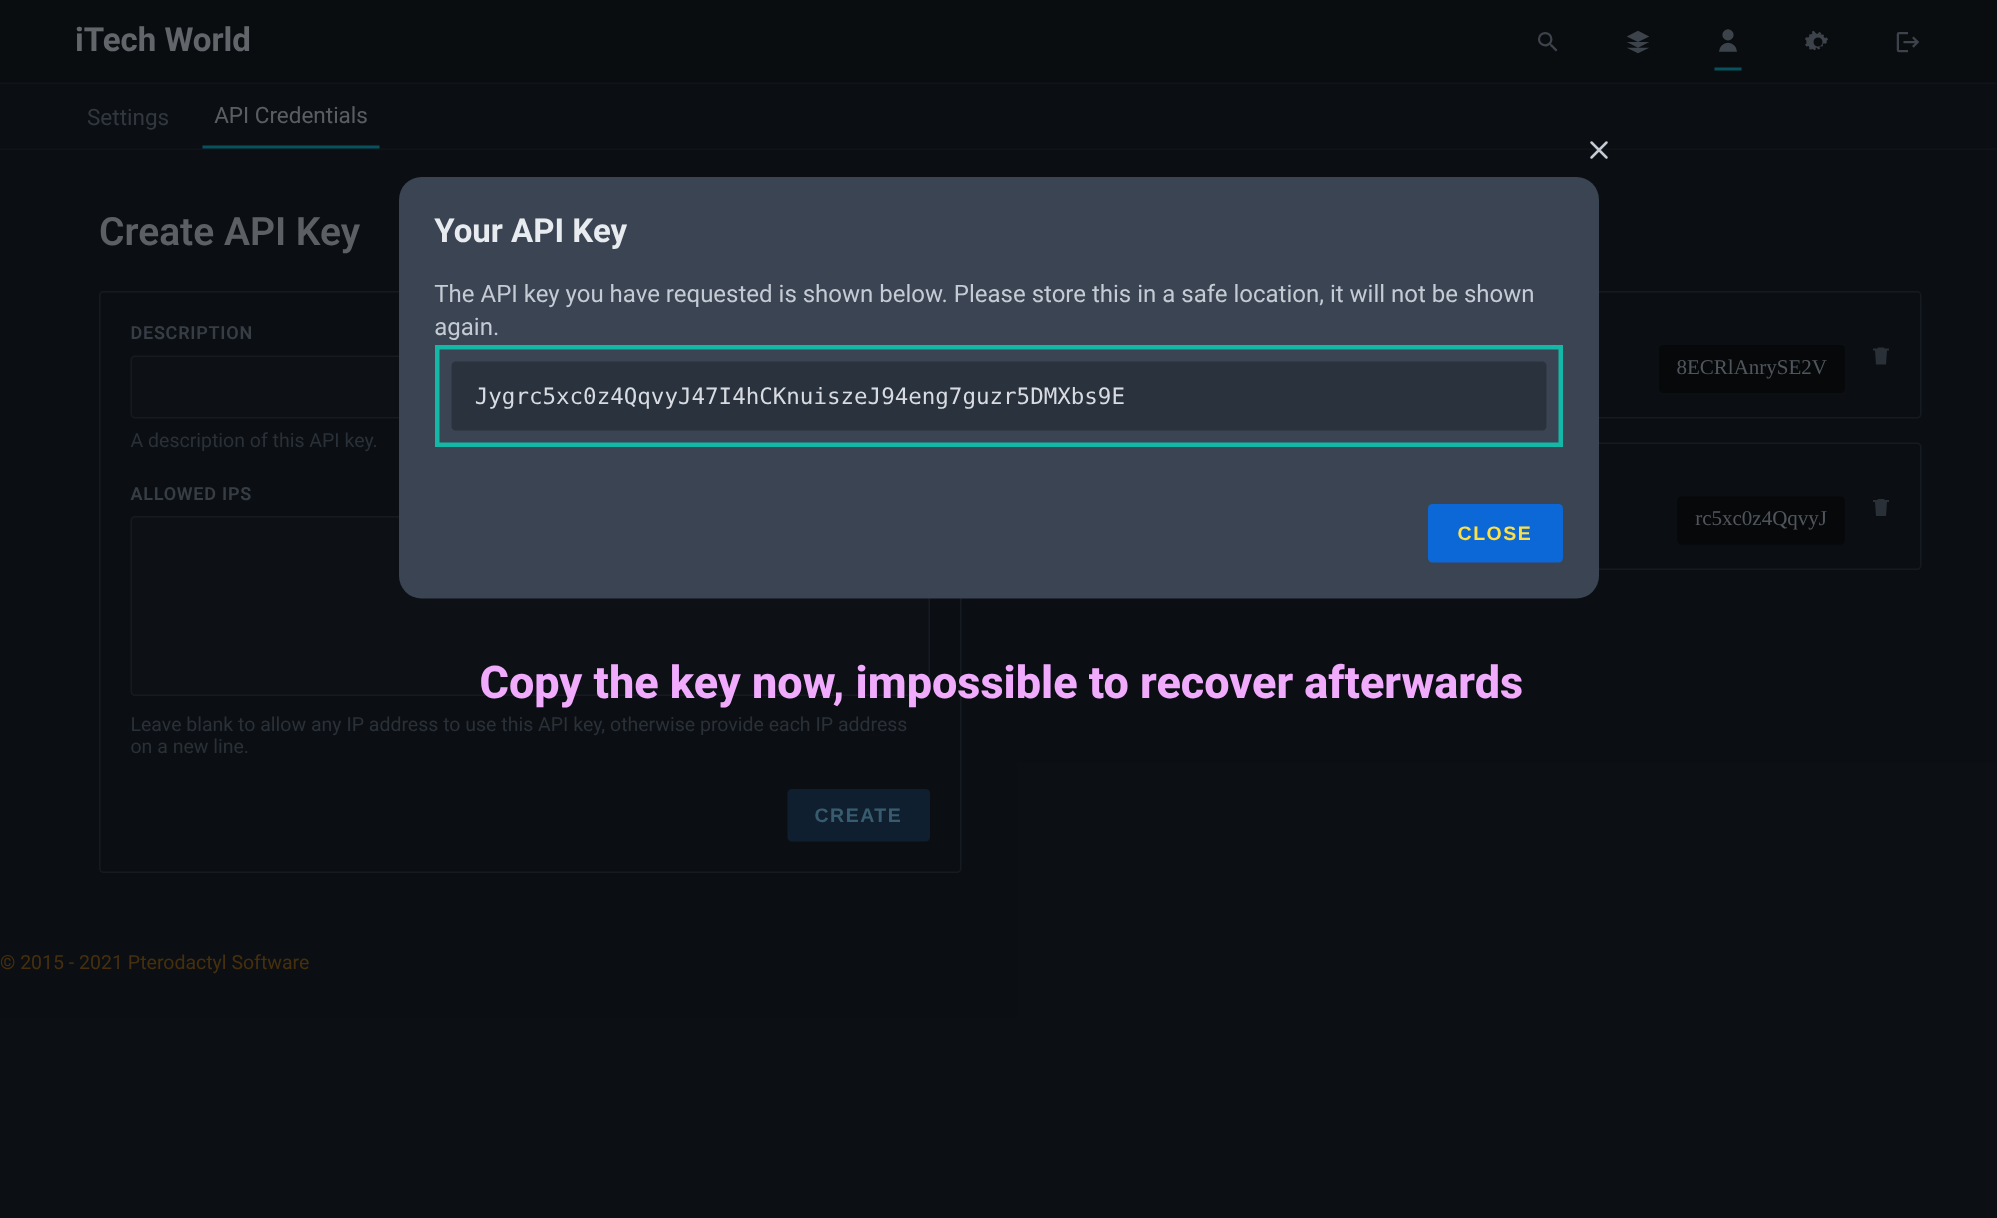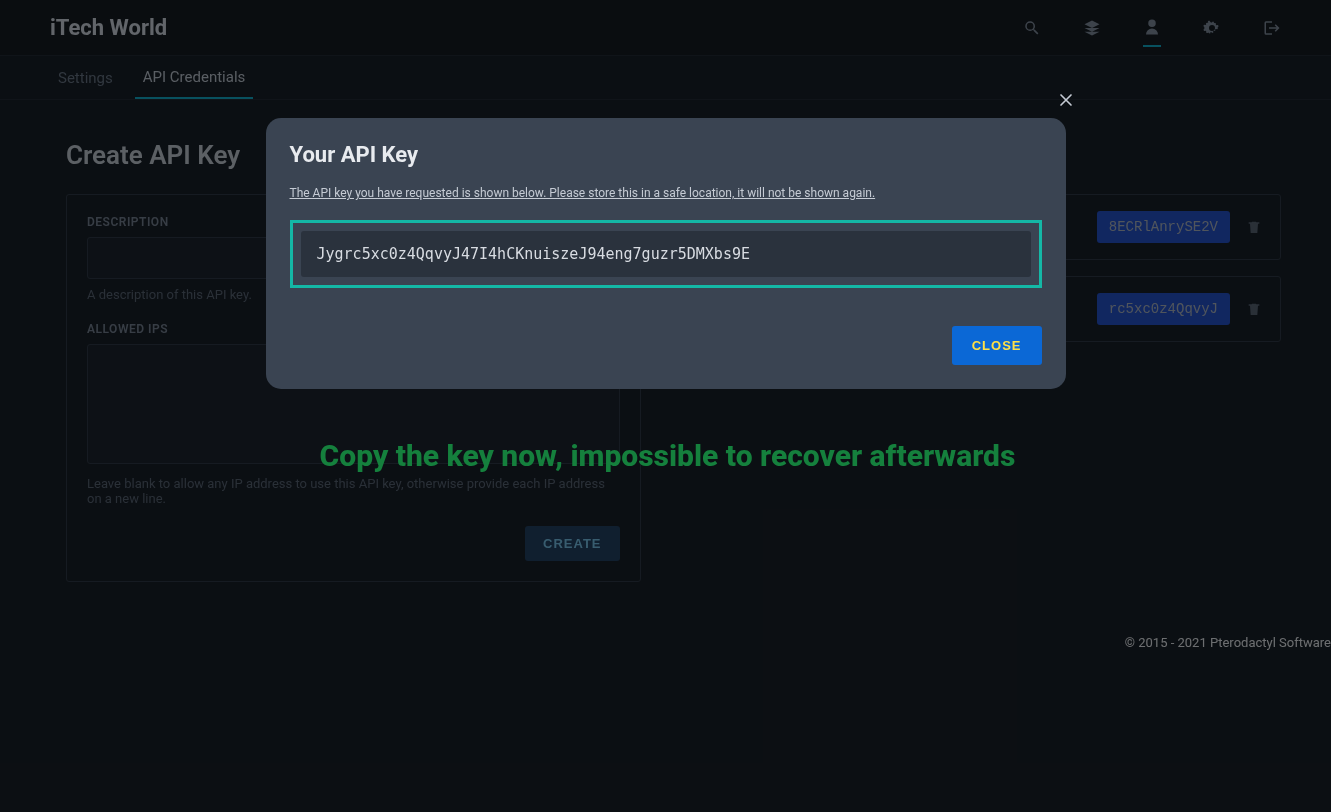--- a/index.html
+++ b/index.html
@@ -141,26 +141,27 @@
       border: 1px solid #2a313c;
       border-radius: 3px;
       padding: 16px 18px;
       display: flex;
       align-items: center;
       justify-content: flex-end;
       margin-bottom: 16px;
       gap: 16px;
     }
     .key-code {
-      background: #1d4ed8;
+      background: #000000;
       color: #b8c0cc;
-      font-family: Liberation Mono, monospace;
+      font-family: Liberation Serif, serif;
       font-size: 14px;
       padding: 8px 12px;
       border-radius: 3px;
+      margin-top: 19px;
     }
     .trash-icon {
       color: #5a6472;
       cursor: pointer;
       width: 16px;
       height: 16px;
     }
     .modal-overlay {
       position: absolute;
       top: 0;
@@ -191,24 +192,22 @@
       border: none;
     }
     .modal-title {
       color: #e8ebef;
       font-size: 22px;
       font-weight: 700;
       margin-bottom: 18px;
     }
     .modal-text {
       color: #c5cbd4;
-      font-size: 12px;
+      font-size: 16px;
       line-height: 1.4;
-      margin-bottom: 18px;
-      text-decoration: underline;
     }
     .key-display-wrap {
       border: 3px solid #14b8a6;
       padding: 8px;
       margin-bottom: 38px;
     }
     .key-display {
       background: #2a323d;
       color: #d8dce2;
       font-family: "SF Mono", Monaco, Consolas, monospace;
@@ -230,32 +229,32 @@
       padding: 12px 20px;
       border-radius: 3px;
       cursor: pointer;
     }
     .annotation {
       position: absolute;
       top: 438px;
       left: 4px;
       right: 0;
       text-align: center;
-      color: #15803d;
+      color: #f0abfc;
       font-size: 30px;
       font-weight: 800;
       pointer-events: none;
     }
     .footer {
       position: absolute;
       top: 635px;
       left: 0;
       right: 0;
-      text-align: right;
-      color: #ffffff;
+      text-align: left;
+      color: #a16207;
       font-size: 13px;
     }
     svg { display: block; }
   </style>
 </head>
 <body>
 
 <div class="topbar">
   <div class="brand">iTech World</div>
   <div class="top-icons">

